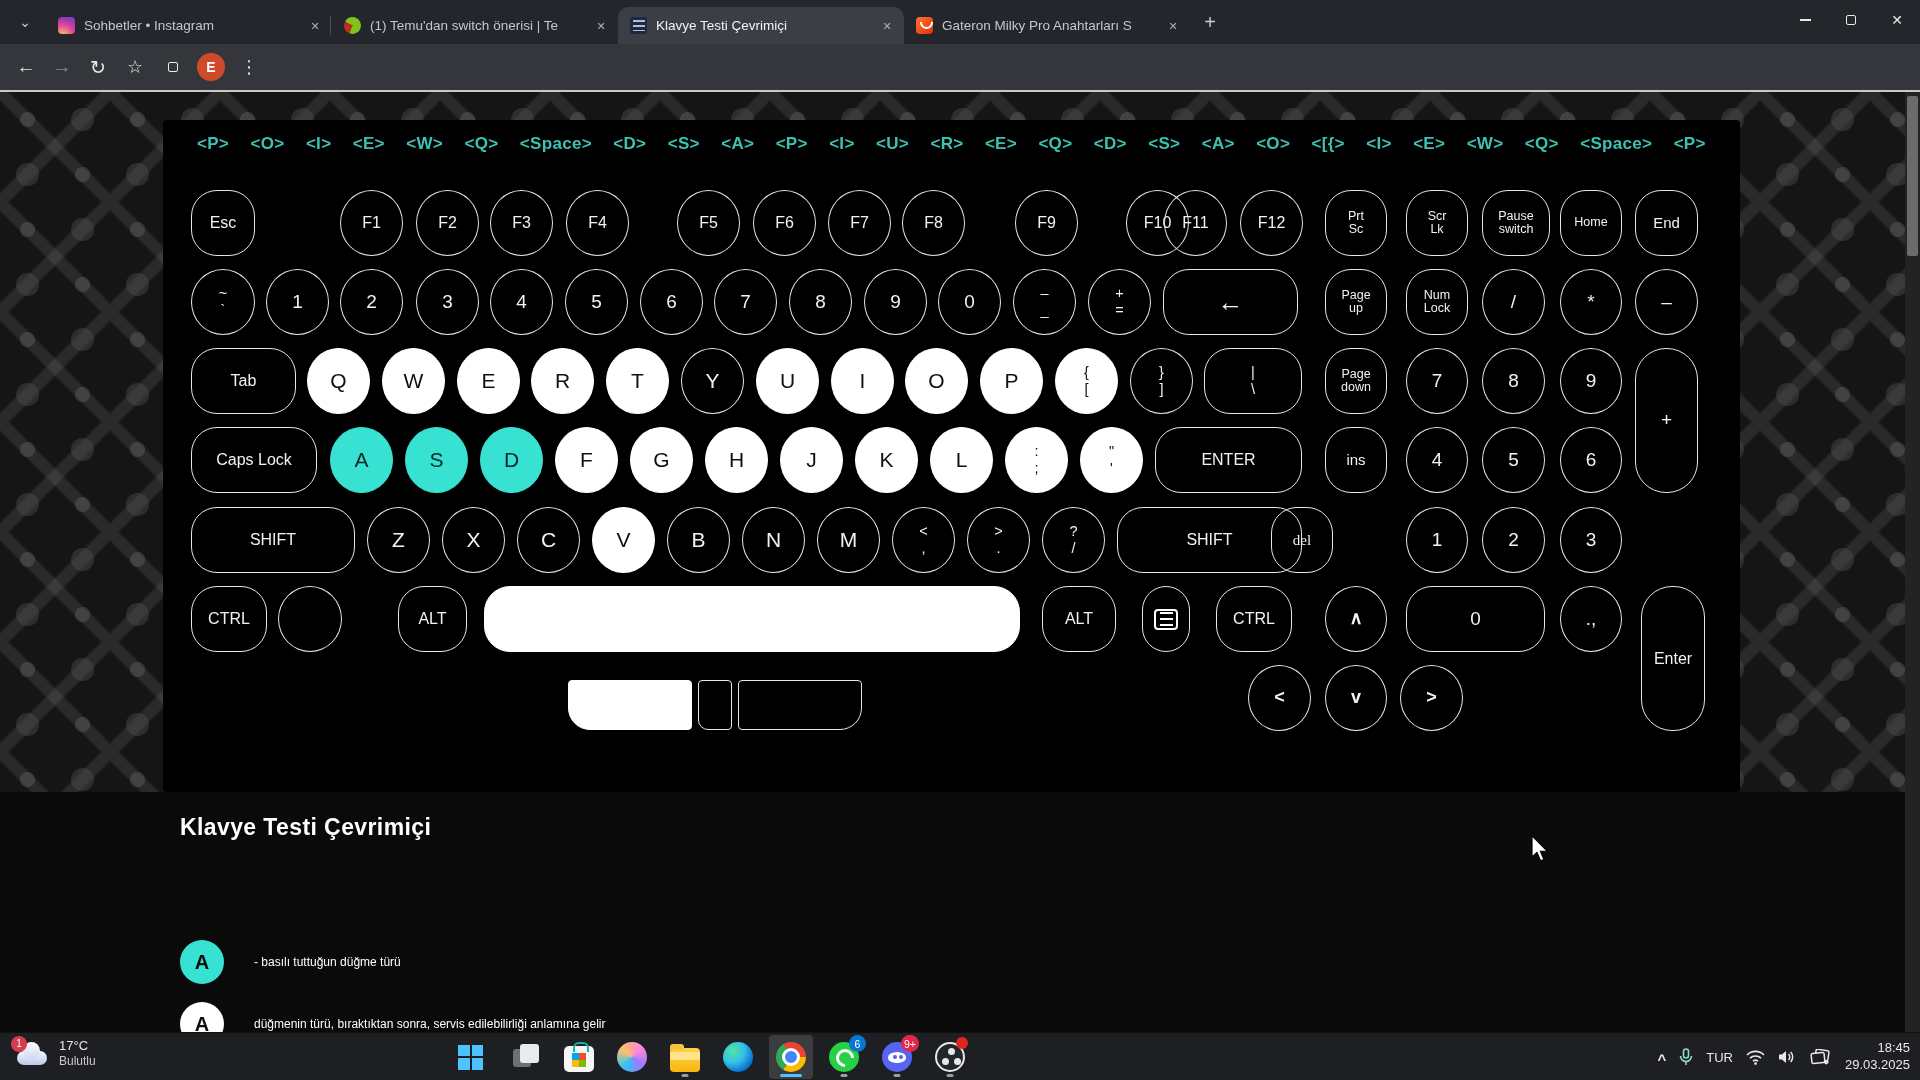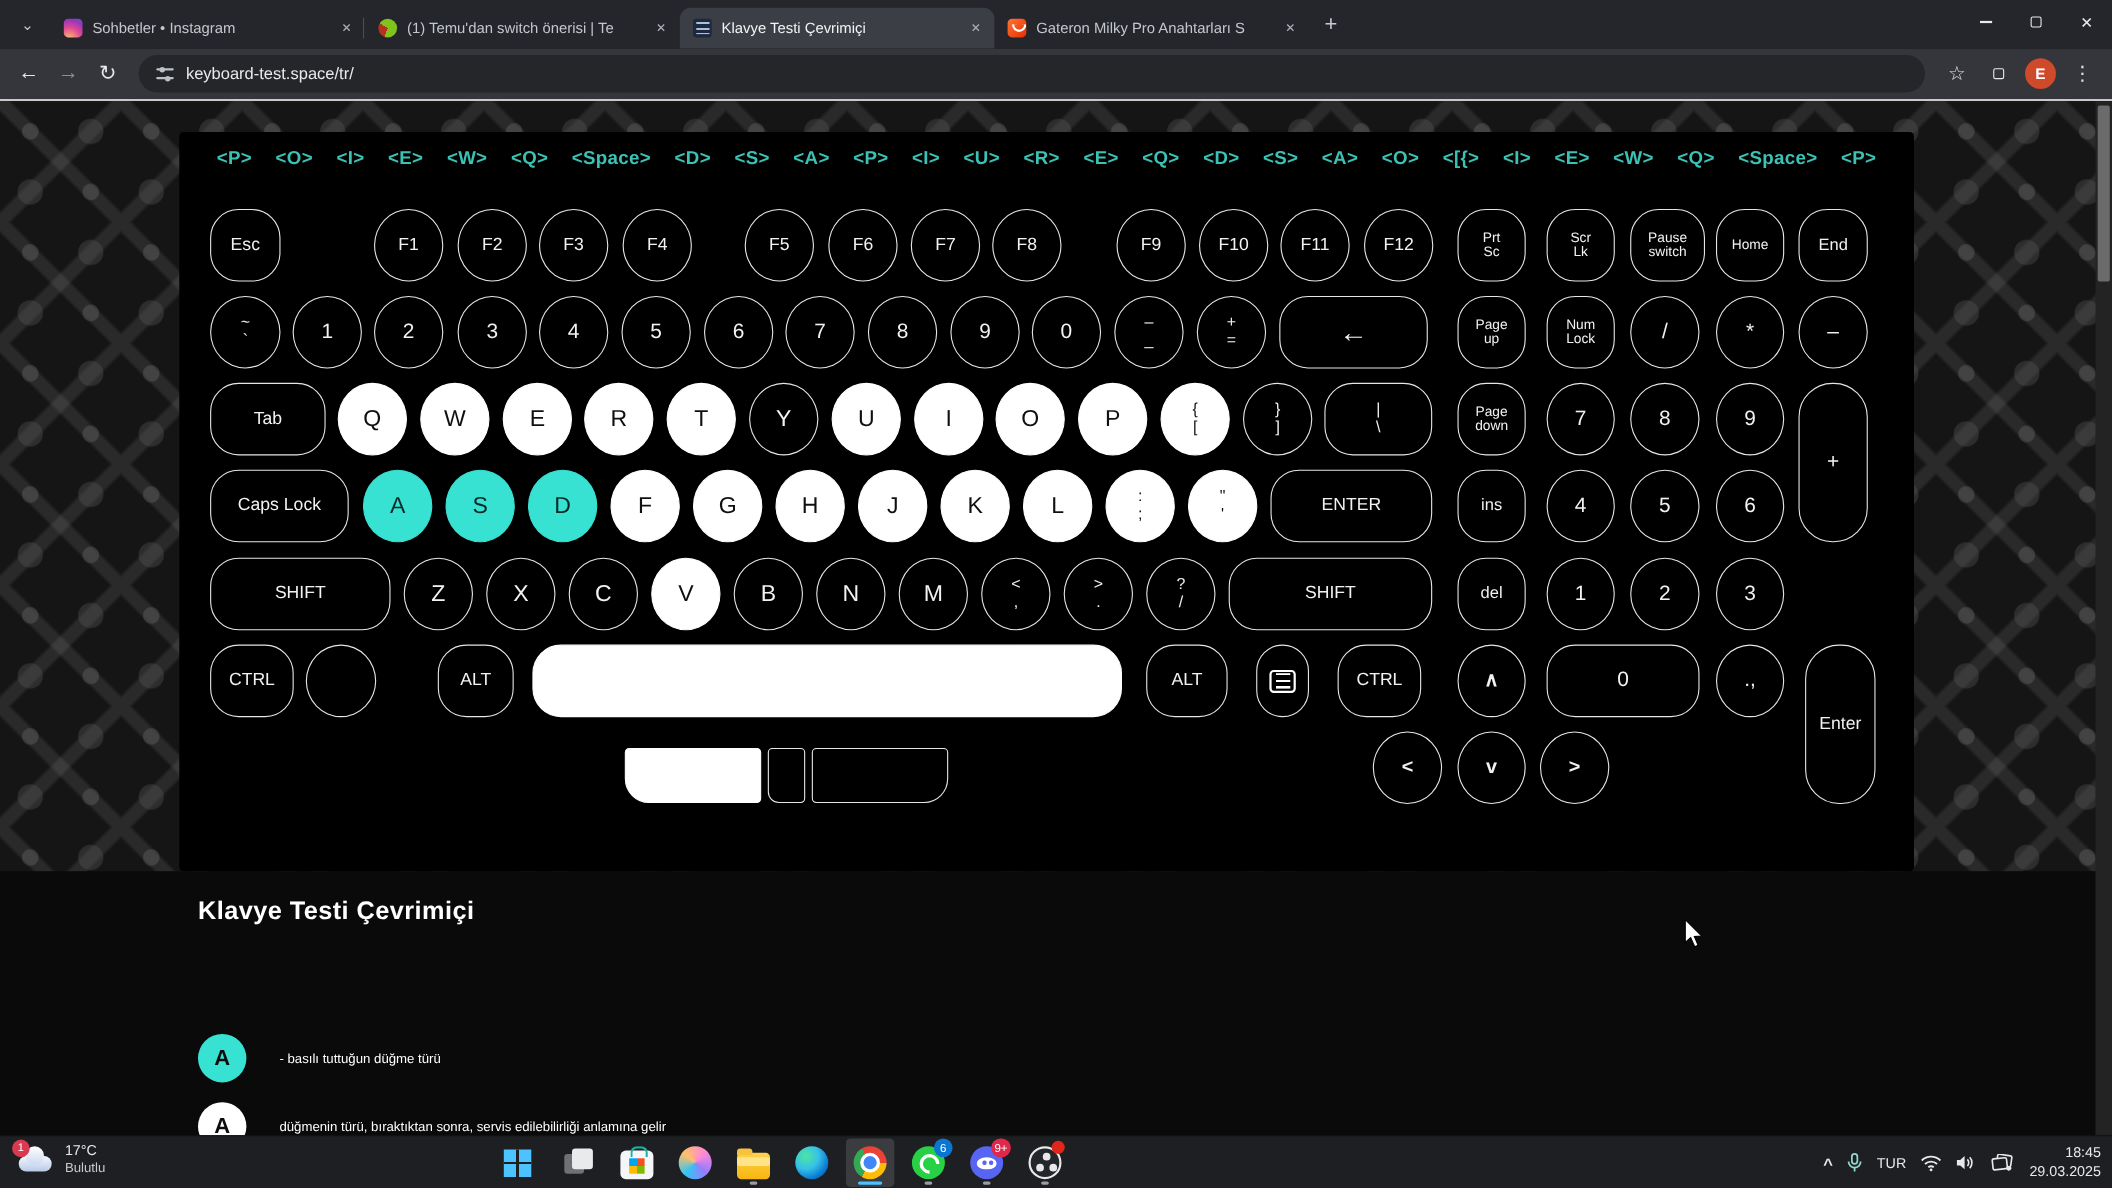--- a/index.html
+++ b/index.html
@@ -201,27 +201,20 @@
     </div>
   <div class="winbtn">
       <span class="ic-close">✕</span>
     </div>
 </div>
 
 <div class="toolbar">
   <div class="navbtn">←</div>
   <div class="navbtn dim">→</div>
   <div class="navbtn">↻</div>
-  <div class="omnibox">
-    <span class="tune">
-        <i></i>
-        <b></b>
-      </span>
-    <span>keyboard-test.space/tr/</span>
-  </div>
   <div class="tb-ic">☆</div>
   <div class="tb-ic">
       <span class="ic-max"></span>
     </div>
   <div class="tb-ic">
       <span class="avatar">E</span>
     </div>
   <div class="tb-ic">⋮</div>
 </div>
 
@@ -262,21 +255,21 @@
         <div class="key rect fill-d fs-md" style="left: 28px; top: 70px; width: 64px; height: 66px;">Esc</div>
         <div class="key round fill-d fs-md" style="left: 177px; top: 70px; width: 63px; height: 66px;">F1</div>
         <div class="key round fill-d fs-md" style="left: 253px; top: 70px; width: 63px; height: 66px;">F2</div>
         <div class="key round fill-d fs-md" style="left: 327px; top: 70px; width: 63px; height: 66px;">F3</div>
         <div class="key round fill-d fs-md" style="left: 403px; top: 70px; width: 63px; height: 66px;">F4</div>
         <div class="key round fill-d fs-md" style="left: 514px; top: 70px; width: 63px; height: 66px;">F5</div>
         <div class="key round fill-d fs-md" style="left: 590px; top: 70px; width: 63px; height: 66px;">F6</div>
         <div class="key round fill-d fs-md" style="left: 665px; top: 70px; width: 63px; height: 66px;">F7</div>
         <div class="key round fill-d fs-md" style="left: 739px; top: 70px; width: 63px; height: 66px;">F8</div>
         <div class="key round fill-d fs-md" style="left: 852px; top: 70px; width: 63px; height: 66px;">F9</div>
-        <div class="key round fill-d fs-md" style="left: 927px; top: 70px; width: 63px; height: 66px;">F10</div>
+        <div class="key round fill-d fs-md" style="left: 963px; top: 70px; width: 63px; height: 66px;">F10</div>
         <div class="key round fill-d fs-md" style="left: 1001px; top: 70px; width: 63px; height: 66px;">F11</div>
         <div class="key round fill-d fs-md" style="left: 1077px; top: 70px; width: 63px; height: 66px;">F12</div>
         <div class="key rect fill-d fs-xs" style="left: 1162px; top: 70px; width: 62px; height: 66px;">
           <div>Prt</div>
           <div>Sc</div>
         </div>
         <div class="key rect fill-d fs-xs" style="left: 1243px; top: 70px; width: 62px; height: 66px; text-align: right;">
           <div>Scr</div>
           <div>Lk</div>
         </div>
@@ -388,21 +381,21 @@
         </div>
         <div class="key round fill-d sym" style="left: 804px; top: 387px; width: 63px; height: 66px;">
           <div>&gt;</div>
           <div>.</div>
         </div>
         <div class="key round fill-d sym" style="left: 879px; top: 387px; width: 63px; height: 66px;">
           <div>?</div>
           <div>/</div>
         </div>
         <div class="key rect fill-d fs-md" style="left: 954px; top: 387px; width: 185px; height: 66px;">SHIFT</div>
-        <div class="key rect fill-d fs-sm" style="left: 1162px; top: 387px; width: 62px; height: 66px;">del</div>
+        <div class="key rect fill-d fs-sm" style="left: 1108px; top: 387px; width: 62px; height: 66px; font-family: Liberation Serif, serif;">del</div>
         <div class="key round fill-d fs-num" style="left: 1243px; top: 387px; width: 62px; height: 66px;">1</div>
         <div class="key round fill-d fs-num" style="left: 1319px; top: 387px; width: 63px; height: 66px;">2</div>
         <div class="key round fill-d fs-num" style="left: 1397px; top: 387px; width: 62px; height: 66px;">3</div>
         <div class="key rect fill-d fs-md" style="left: 28px; top: 466px; width: 76px; height: 66px;">CTRL</div>
         <div class="key round fill-d" style="left: 115px; top: 466px; width: 64px; height: 66px;"></div>
         <div class="key rect fill-d fs-md" style="left: 235px; top: 466px; width: 69px; height: 66px;">ALT</div>
         <div class="key rect fill-w" style="left: 321px; top: 466px; width: 536px; height: 66px;"></div>
         <div class="key rect fill-d fs-md" style="left: 879px; top: 466px; width: 74px; height: 66px;">ALT</div>
         <div class="key rect fill-d" style="left: 979px; top: 466px; width: 48px; height: 66px;">
           <div class="menu-glyph"></div>

